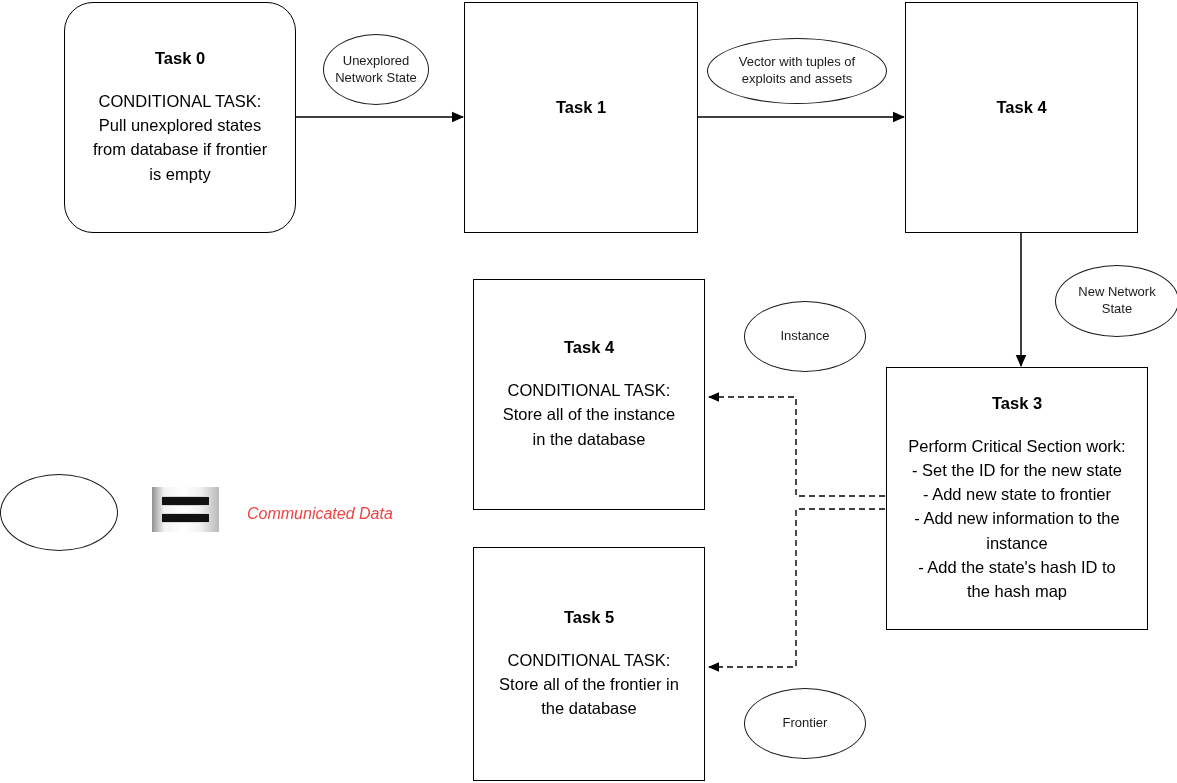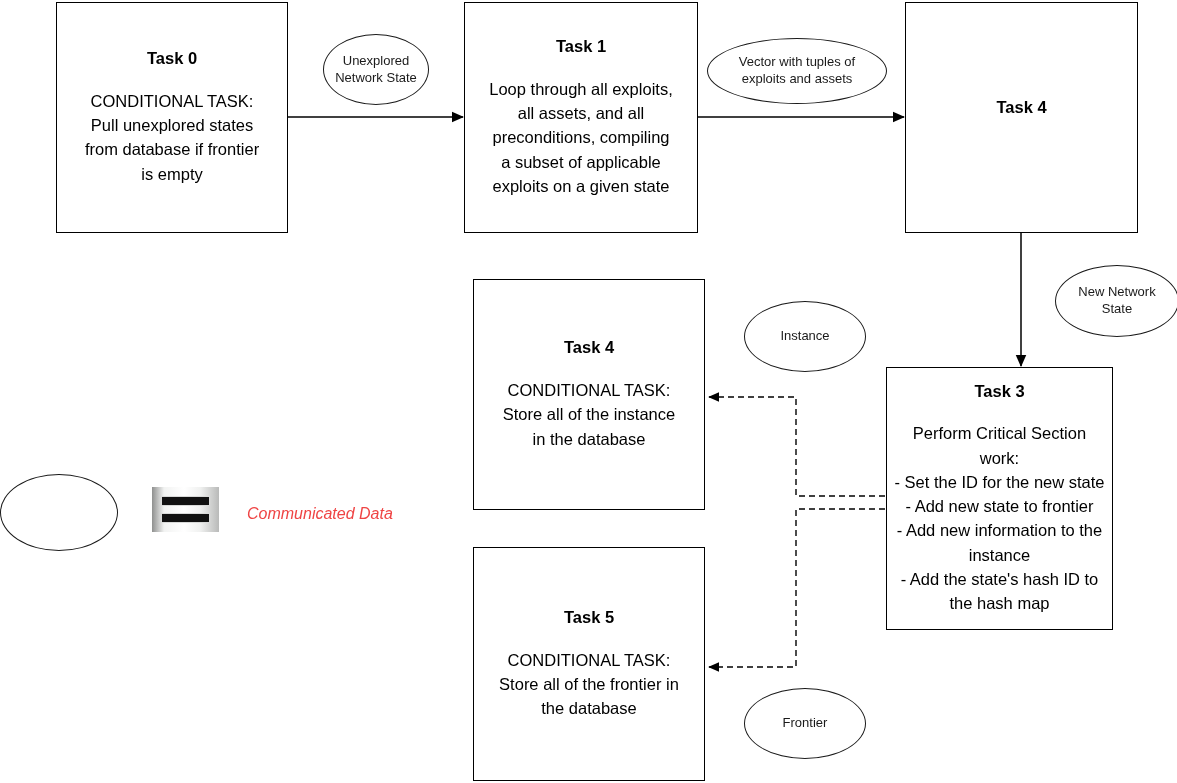--- a/index.html
+++ b/index.html
@@ -114,42 +114,37 @@
 
     <line x1="698" y1="117" x2="904" y2="117" stroke="#000000" stroke-width="1.5" marker-end="url(#arrow)"></line>
 
     <line x1="1021" y1="232" x2="1021" y2="366" stroke="#000000" stroke-width="1.5" marker-end="url(#arrow)"></line>
 
     <path d="M 885 496 L 796 496 L 796 397 L 709 397" fill="none" stroke="#000000" stroke-width="1.4" stroke-dasharray="6,4" marker-end="url(#arrow)"></path>
 
     <path d="M 885 509 L 796 509 L 796 667 L 709 667" fill="none" stroke="#000000" stroke-width="1.4" stroke-dasharray="6,4" marker-end="url(#arrow)"></path>
   </svg>
 
-  <div class="node" style="left:56px; top:2px; width:232px; height:231px;">
+  <div class="node" style="left:64px; top:2px; width:232px; height:231px;border-radius:29px;">
     <div class="node-title">Task 0</div>
     <div class="node-body">CONDITIONAL TASK:
 Pull unexplored states
 from database if frontier
 is empty</div>
   </div>
 
   <div class="node" style="left:464px; top:2px; width:234px; height:231px;">
     <div class="node-title">Task 1</div>
-    <div class="node-body">Loop through all exploits,
-all assets, and all
-preconditions, compiling
-a subset of applicable
-exploits on a given state</div>
   </div>
 
   <div class="node" style="left:905px; top:2px; width:233px; height:231px;">
     <div class="node-title">Task 4</div>
   </div>
 
-  <div class="node" style="left:886px; top:367px; width:227px; height:263px;">
+  <div class="node" style="left:886px; top:367px; width:262px; height:263px;">
     <div class="node-title">Task 3</div>
     <div class="node-body">Perform Critical Section work:
 - Set the ID for the new state
 - Add new state to frontier
 - Add new information to the
 instance
 - Add the state's hash ID to
 the hash map</div>
   </div>
 

